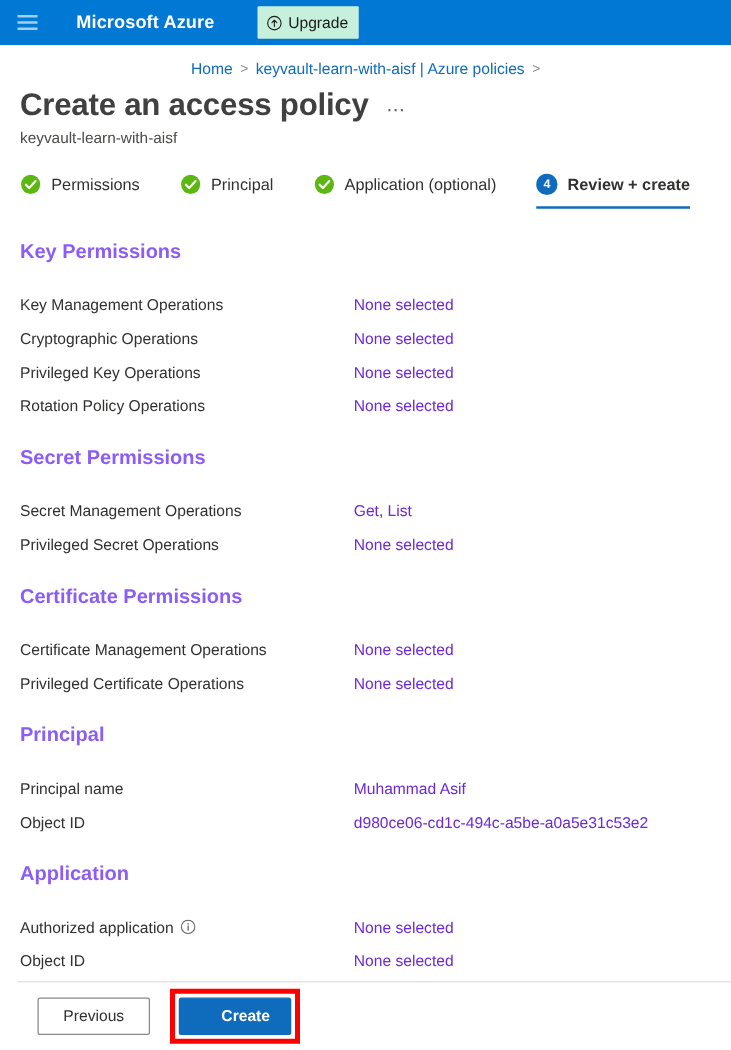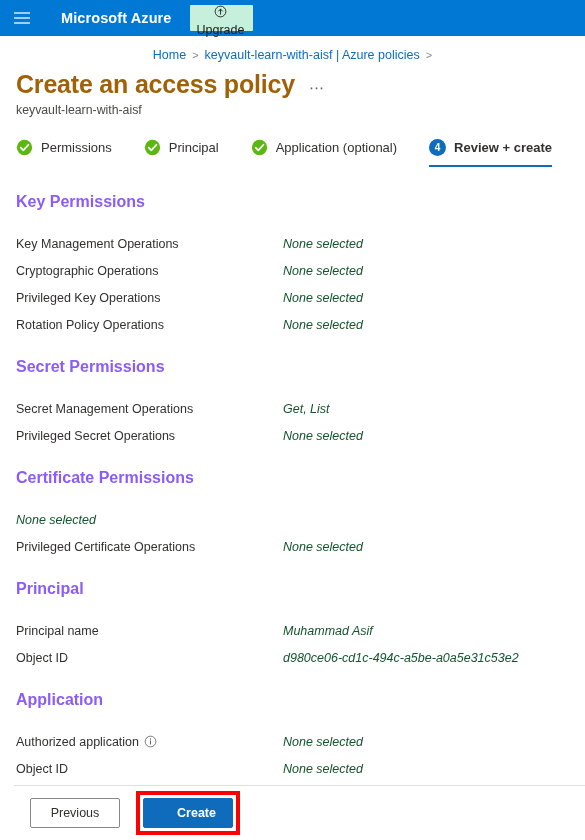--- a/index.html
+++ b/index.html
@@ -45,34 +45,33 @@
   }
   .brand {
     color: #ffffff;
     font-size: 14.5px;
     font-weight: bold;
     letter-spacing: 0.1px;
     margin-left: 25px;
     white-space: nowrap;
   }
   .upgrade-btn {
-    margin-left: 18px;
+    margin-left: 34px;
     background: #c6f0dc;
     color: #1b1b1b;
     border: none;
     height: 26px;
     padding: 0 9px 0 7px;
     display: flex;
     align-items: center;
     gap: 5px;
     font-size: 12.5px;
     font-family: "Liberation Sans", sans-serif;
     cursor: pointer;
     border-radius: 1px;
-    flex-direction: column;
   }
   .upgrade-icon {
     width: 13px;
     height: 13px;
     flex: none;
     display: block;
   }
 
   
   .breadcrumb {
@@ -96,21 +95,21 @@
 
   
   .title-row {
     display: flex;
     align-items: center;
     padding: 8px 16px 0 16px;
   }
   .page-title {
     font-size: 25px;
     font-weight: bold;
-    color: #a16207;
+    color: #404040;
     letter-spacing: -0.2px;
     line-height: 1.15;
   }
   .title-ellipsis {
     margin-left: 14px;
     margin-top: 8px;
     color: #605e5c;
     font-size: 15px;
     letter-spacing: 1.5px;
     cursor: pointer;
@@ -185,23 +184,22 @@
     width: 246px;
     flex: none;
     font-size: 12.5px;
     color: #323130;
     display: flex;
     align-items: center;
     gap: 5px;
   }
   .kv-val {
     font-size: 12.5px;
-    color: #14532d;
+    color: #6d28d9;
     white-space: nowrap;
-    font-style: italic;
   }
   .info-icon { width: 13px; height: 13px; display: block; flex: none; cursor: pointer; }
 
   
   .footer {
     position: absolute;
     left: 14px;
     bottom: 0;
     width: 585px;
     border-top: 1px solid #e1dfdd;
@@ -339,20 +337,23 @@
       <div class="kv-row">
         <div class="kv-key">
           <span>Privileged Secret Operations</span>
         </div>
         <div class="kv-val">None selected</div>
       </div>
     </div>
     <div class="section-head">Certificate Permissions</div>
     <div class="kv-table">
       <div class="kv-row">
+        <div class="kv-key">
+          <span>Certificate Management Operations</span>
+        </div>
         <div class="kv-val">None selected</div>
       </div>
       <div class="kv-row">
         <div class="kv-key">
           <span>Privileged Certificate Operations</span>
         </div>
         <div class="kv-val">None selected</div>
       </div>
     </div>
     <div class="section-head">Principal</div>

